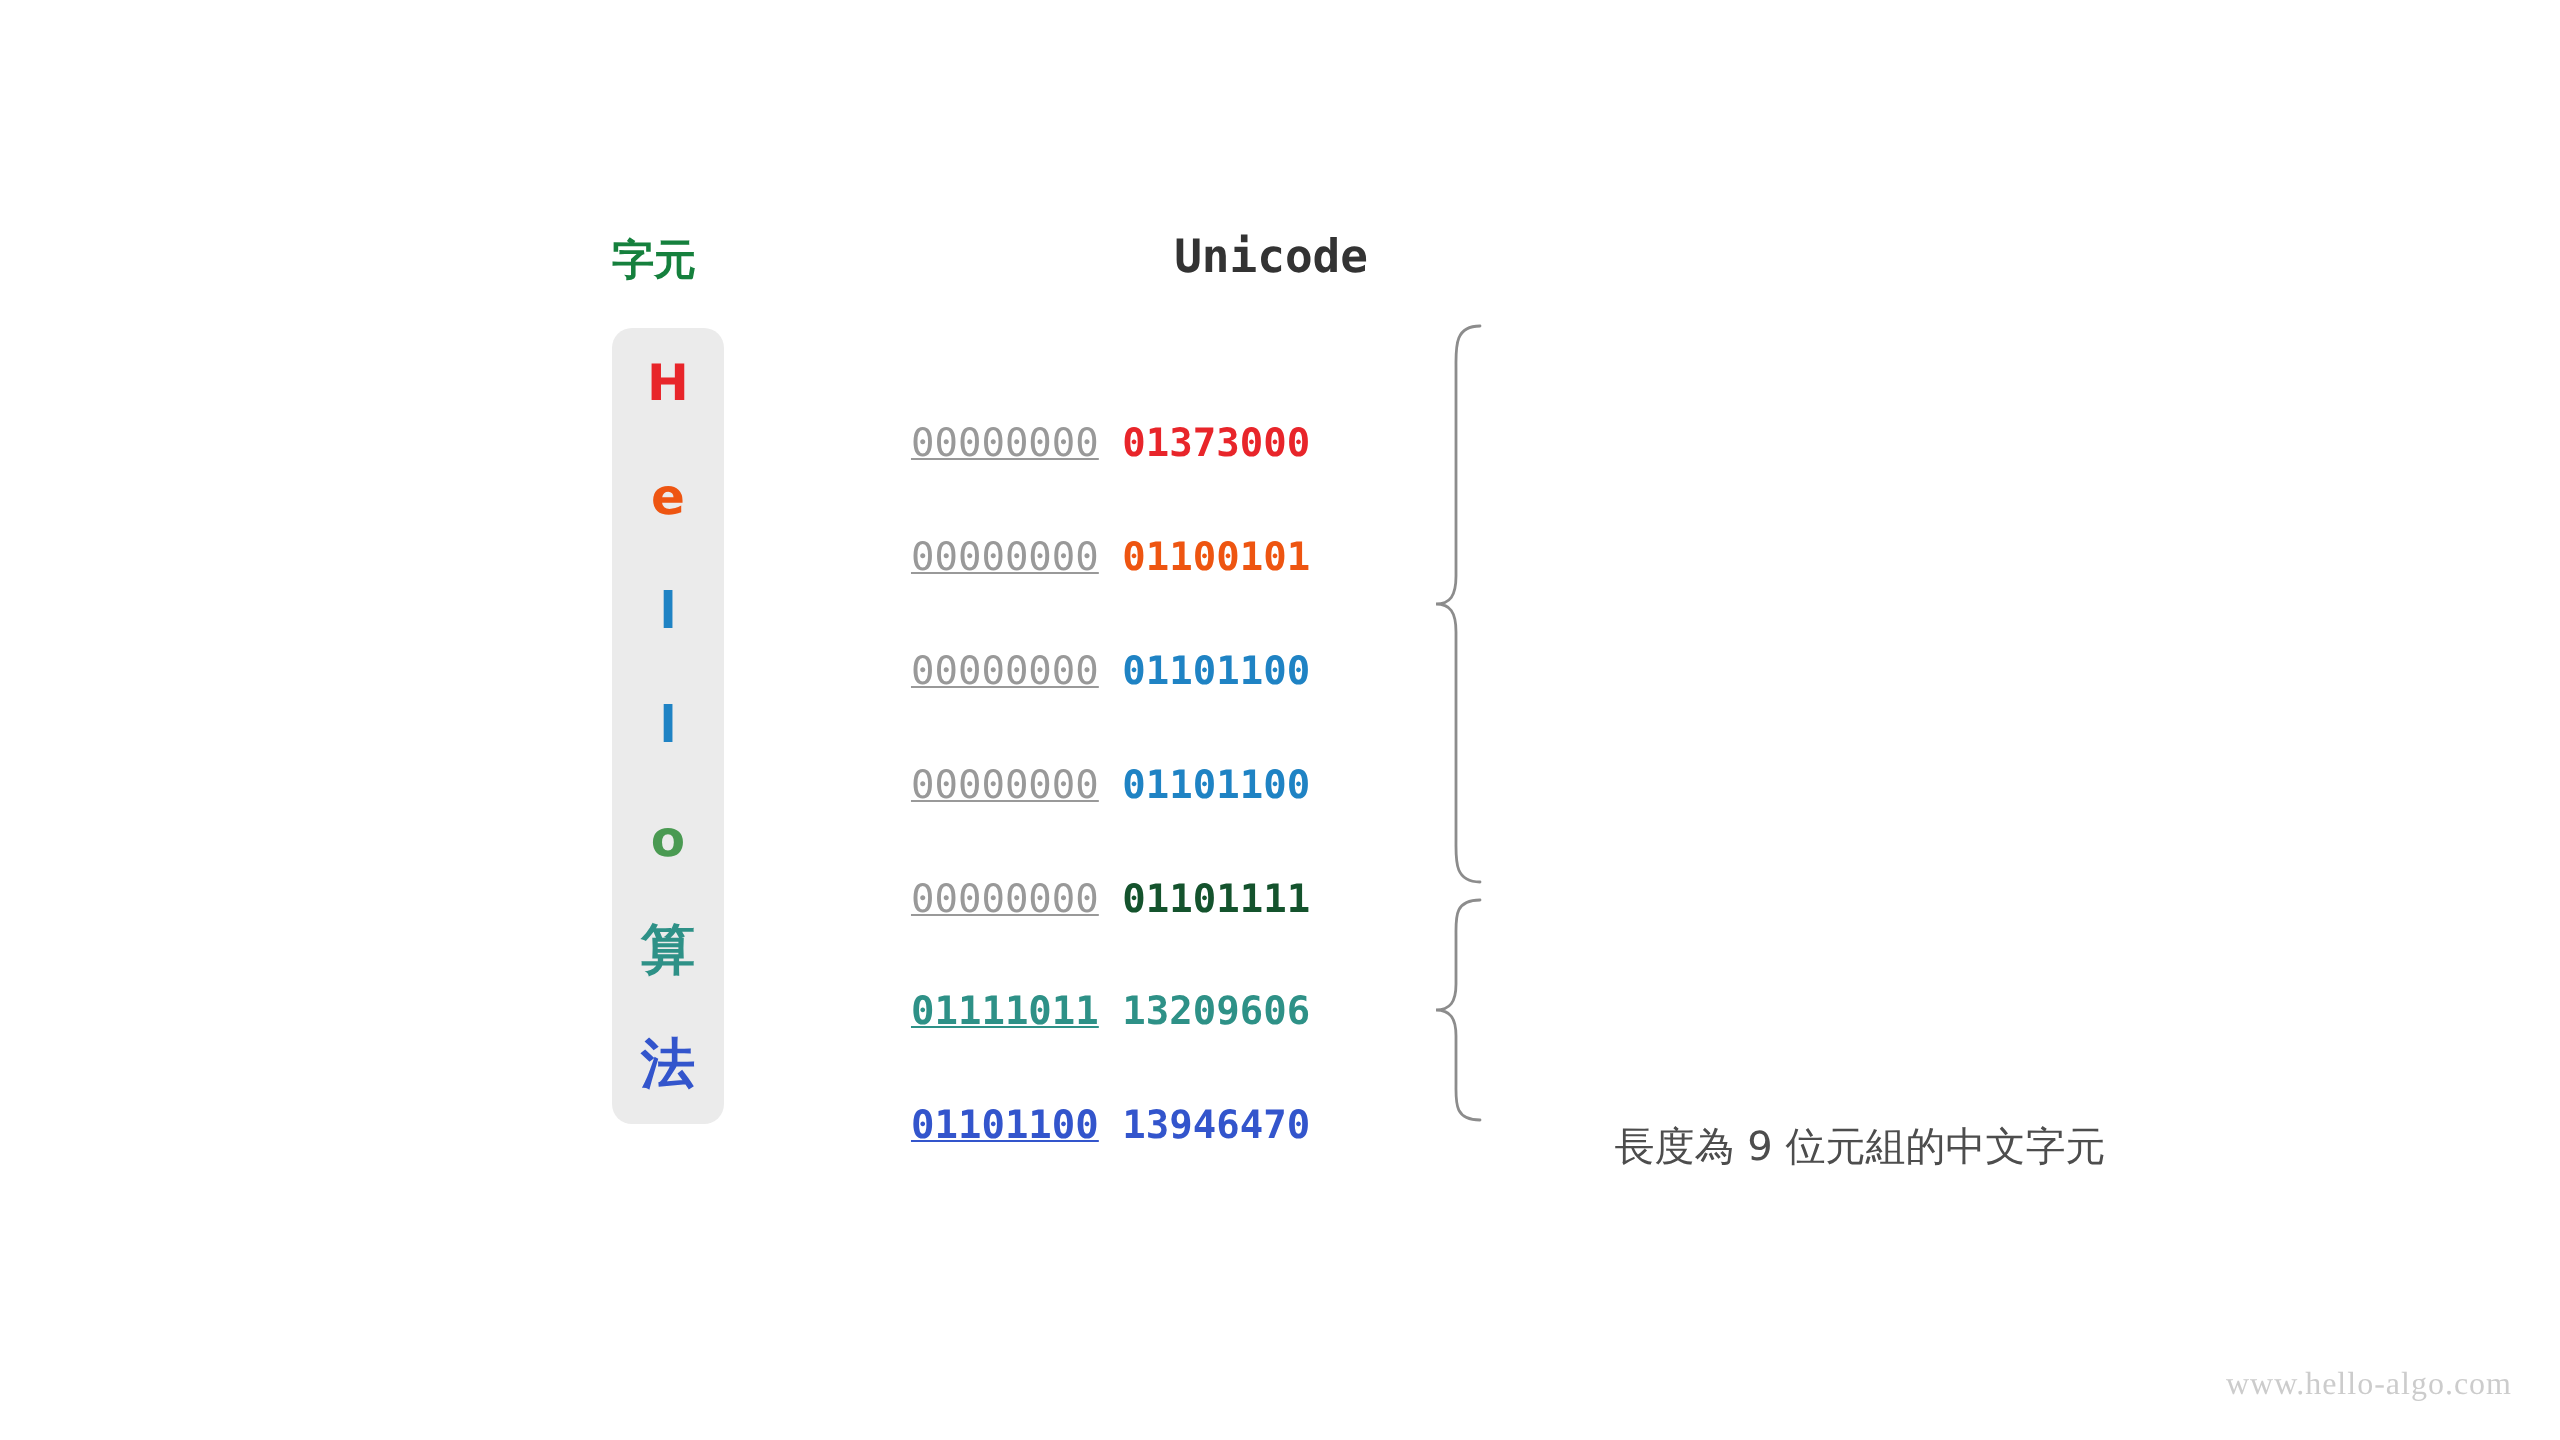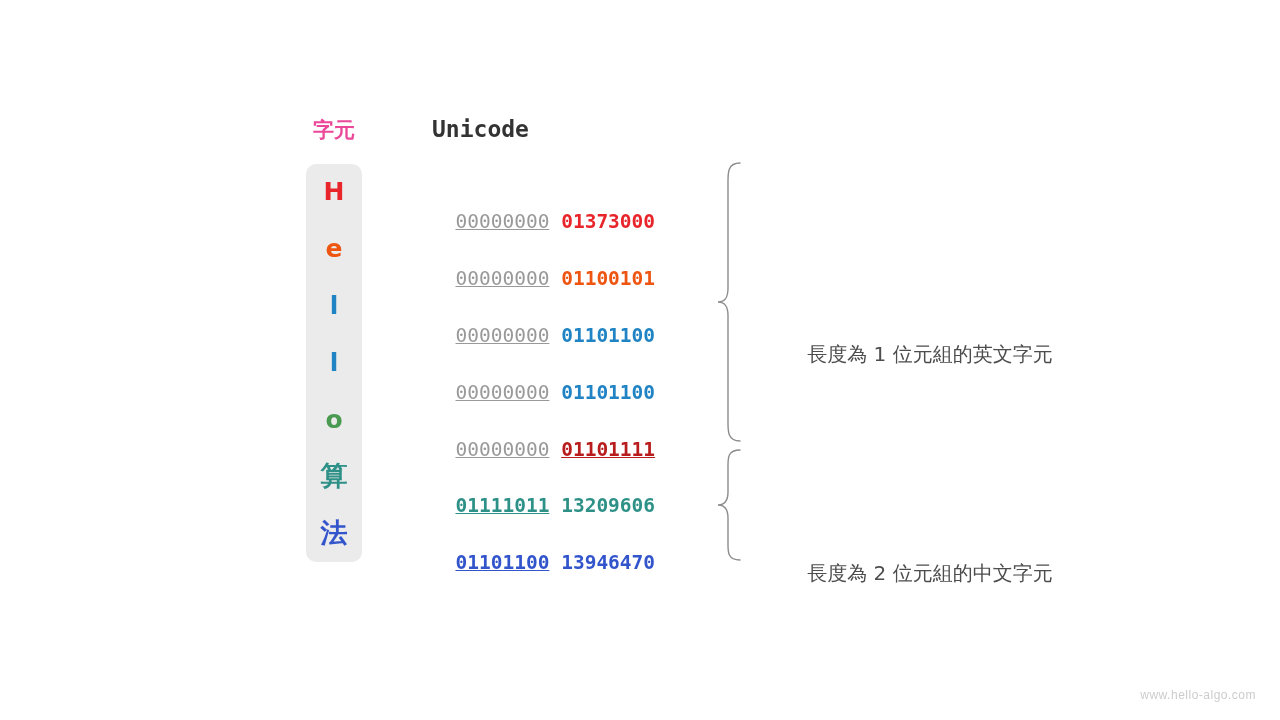--- a/index.html
+++ b/index.html
@@ -14,33 +14,33 @@
     overflow: hidden;
     font-family: "DejaVu Sans", "Liberation Sans", sans-serif;
   }
 
   
   #header-char-label {
     position: absolute;
     left: 306px;
     top: 116px;
     width: 56px;
-    text-align: center;
+    text-align: left;
     font-family: "DejaVu Sans", "Liberation Sans", sans-serif;
     font-weight: bold;
     font-size: 21px;
-    color: #ec4899;
+    color: #15803d;
     letter-spacing: 0px;
   }
   #header-unicode-label {
     position: absolute;
     left: 432px;
     top: 116px;
     width: 252px;
-    text-align: left;
+    text-align: right;
     font-family: "DejaVu Sans Mono", "Liberation Mono", monospace;
     font-weight: bold;
     font-size: 23px;
     color: #333333;
   }
 
   
   #char-column {
     position: absolute;
     left: 306px;
@@ -113,22 +113,22 @@
     left: 760px;
     top: 483px;
     width: 340px;
   }
 
   
   #watermark {
     position: absolute;
     right: 24px;
     bottom: 18px;
-    font-family: Liberation Sans, sans-serif;
-    font-size: 12px;
+    font-family: Liberation Serif, serif;
+    font-size: 16px;
     color: #cccccc;
     letter-spacing: 0.5px;
   }
 </style>
 </head>
 <body>
 
 <div id="header-char-label">字元</div>
 
 <div id="header-unicode-label">Unicode</div>
@@ -149,21 +149,21 @@
 <div class="bin-row" style="top:234px">
   <span class="bin-high" style="color: rgb(153, 153, 153); font-weight: normal;">00000000</span><span> </span><span class="bin-low" style="color: rgb(238, 85, 17);">01100101</span>
 </div>
 <div class="bin-row" style="top:291px">
   <span class="bin-high" style="color: rgb(153, 153, 153); font-weight: normal;">00000000</span><span> </span><span class="bin-low" style="color: rgb(31, 131, 196);">01101100</span>
 </div>
 <div class="bin-row" style="top:348px">
   <span class="bin-high" style="color: rgb(153, 153, 153); font-weight: normal;">00000000</span><span> </span><span class="bin-low" style="color: rgb(31, 131, 196);">01101100</span>
 </div>
 <div class="bin-row" style="top:405px">
-  <span class="bin-high" style="color: rgb(153, 153, 153); font-weight: normal;">00000000</span><span> </span><span class="bin-low" style="color: #b91c1c; text-decoration: underline;">01101111</span>
+  <span class="bin-high" style="color: rgb(153, 153, 153); font-weight: normal;">00000000</span><span> </span><span class="bin-low" style="color: #14532d;">01101111</span>
 </div>
 <div class="bin-row" style="top:461px">
   <span class="bin-high" style="color: rgb(46, 145, 135); font-weight: bold; text-align: center;">01111011</span><span> </span><span class="bin-low" style="color: rgb(46, 145, 135);">13209606</span>
 </div>
 <div class="bin-row" style="top:518px">
   <span class="bin-high" style="color: rgb(51, 85, 204); font-weight: bold;">01101100</span><span> </span><span class="bin-low" style="color: rgb(51, 85, 204);">13946470</span>
 </div>
 
 <div class="brace" style="left:716px; top:160px;">
   <svg width="34" height="284" viewBox="0 0 34 284" fill="none">
@@ -183,20 +183,19 @@
              C11 3 12 12 12 21
              L12 45
              C12 54 9 58 2 58
              C9 58 12 62 12 71
              L12 95
              C12 104 11 113 24 113" stroke="#8c8c8c" stroke-width="1.4" stroke-linecap="round" fill="none"></path>
   </svg>
 </div>
 
 <div class="annotation" id="annotation-1">
-  <div>長度為 1 位元組的英文字元</div>
 </div>
 
 <div class="annotation" id="annotation-2">
-  <div>長度為 2 位元組的中文字元</div>
+  <div>長度為 9 位元組的中文字元</div>
 </div>
 
 <div id="watermark">www.hello-algo.com</div>
 
 </body></html>

